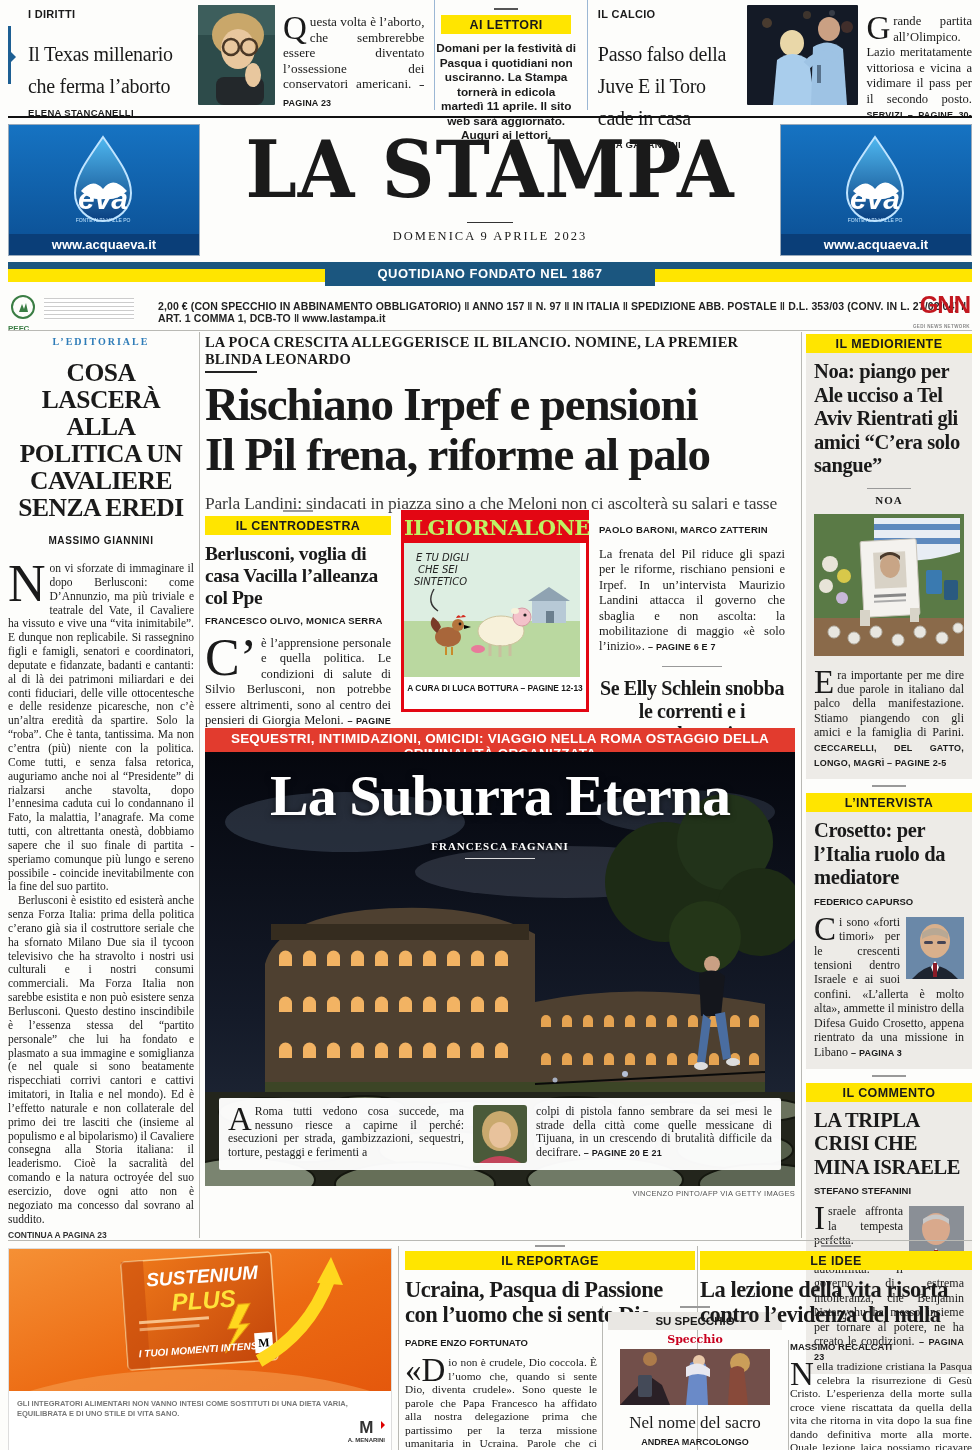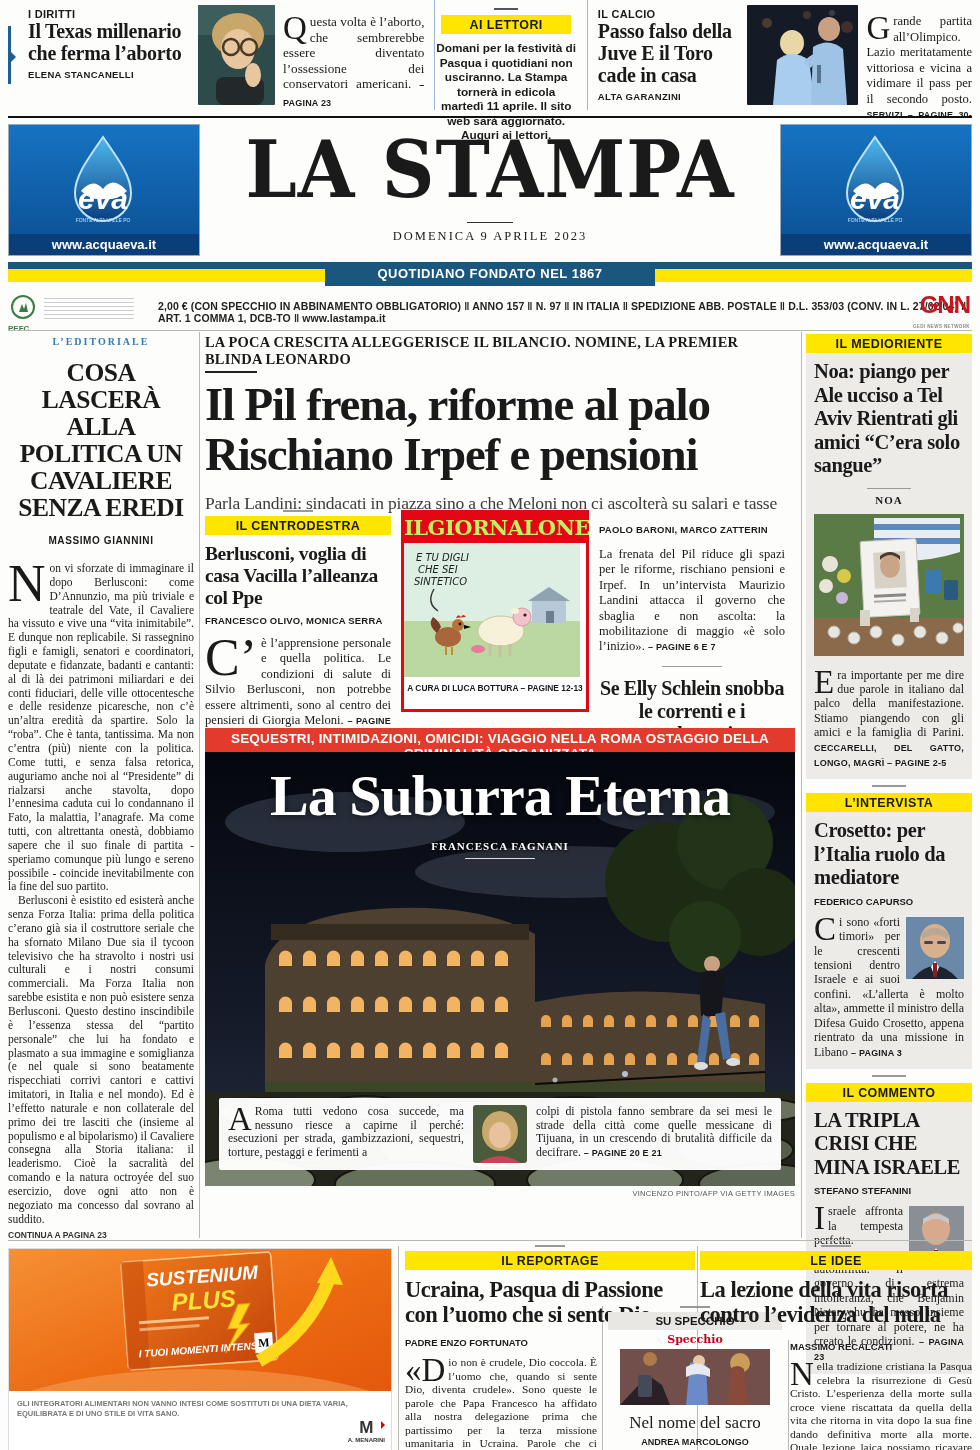--- a/index.html
+++ b/index.html
@@ -5,21 +5,21 @@
   html,body{margin:0;padding:0;background:#cfcfcf;}
   .page{position:relative;width:980px;height:1450px;margin:0 auto;background:#fdfdfb;overflow:hidden;
         font-family:"Liberation Serif","DejaVu Serif",serif;color:#1a1a1a;}
   .sans{font-family:"Liberation Sans","DejaVu Sans",sans-serif;}
   .hairline{position:absolute;background:#b9b9b4;}
   .vline{width:1px;} .hline{height:1px;}
 
   
   .top-strip{position:absolute;top:0;left:8px;width:964px;height:110px;display:flex;}
   .ts-kicker{font-family:"Liberation Sans",sans-serif;font-weight:bold;font-size:11px;letter-spacing:.3px;}
-  .ts-head{font-weight:bold;font-size:20px;line-height:22px;letter-spacing:-.3px;margin-top:0;}
+  .ts-head{font-weight:normal;font-size:20px;line-height:32px;letter-spacing:-.3px;margin-top:18px;}
   .ts-byline{font-family:"Liberation Sans",sans-serif;font-weight:bold;font-size:9.5px;margin-top:5px;letter-spacing:.3px;}
   .ts-col{padding-top:8px;}
   .blue-accent{position:absolute;left:0;top:26px;width:3px;height:58px;background:#1d5f93;}
   .blue-accent:after{content:"";position:absolute;left:3px;top:26px;border:5px solid transparent;border-left-color:#1d5f93;}
   .ts-photo{border-radius:1px;overflow:hidden;}
   .ts-excerpt{font-size:13.2px;line-height:15.5px;text-align:justify;padding-top:14px;}
   .yellow-label{background:#FFE500;font-family:"Liberation Sans",sans-serif;font-weight:bold;font-size:12.5px;
       text-align:center;padding:3px 0 2px;letter-spacing:.4px;}
   .ai-text{font-family:"Liberation Sans",sans-serif;font-weight:bold;font-size:11.8px;line-height:14.5px;text-align:center;margin-top:7px;}
   .dropcap::first-letter{float:left;font-size:33px;line-height:26px;padding:1px 3px 0 0;}
@@ -271,22 +271,22 @@
       <p class="dropcap-big">Non vi sforzate di immaginare il dopo Berlusconi: come D’Annunzio, ma più triviale e teatrale del Vate, il Cavaliere ha vissuto e vive una “vita inimitabile”. E dunque non replicabile. Si rassegnino figli e famigli, senatori e coordinatori, deputate e fidanzate, badanti e cantanti: al di là dei patrimoni miliardari e dei conti fiduciari, delle ville ottocentesche e delle residenze picaresche, non c’è un’altra eredità da spartire. Solo la “roba”. Che è tanta, tantissima. Ma non c’entra (più) niente con la politica. Come tutti, e senza falsa retorica, auguriamo anche noi al “Presidente” di rialzarsi anche stavolta, dopo l’ennesima caduta cui lo condannano il Fato, la malattia, l’anagrafe. Ma come tutti, con altrettanta onestà, dobbiamo sapere che il suo finale di partita - speriamo comunque più lungo e sereno possibile - coincide inevitabilmente con la fine del suo partito.</p>
       <p>Berlusconi è esistito ed esisterà anche senza Forza Italia: prima della politica c’erano già sia il costruttore seriale che ha sfornato Milano Due sia il tycoon televisivo che ha stravolto i nostri usi culturali e i nostri consumi commerciali. Ma Forza Italia non sarebbe esistita e non può esistere senza Berlusconi. Questo destino inscindibile è l’essenza stessa del “partito personale” che lui ha fondato e plasmato a sua immagine e somiglianza (e nel quale si sono beatamente rispecchiati corrivi cantori e cattivi imitatori, in Italia e nel mondo). Ed è l’effetto naturale e non collaterale del primo dei tre lasciti che (insieme al populismo e al bipolarismo) il Cavaliere consegna alla Storia italiana: il leaderismo. Cioè la sacralità del comando e la natura octroyée del suo esercizio, dove ogni atto non è negoziato ma concesso dal sovrano al suddito.</p>
     </div>
     <div class="continua">CONTINUA A PAGINA 23</div>
   </div>
   <div class="hairline vline" style="left:199px;top:332px;height:906px;"></div>
 
   <div class="mid-col">
     <div class="mid-kicker">LA POCA CRESCITA ALLEGGERISCE IL BILANCIO. NOMINE, LA PREMIER BLINDA LEONARDO</div>
     <div class="mid-head">
+      <div>Rischiano Irpef e pensioni</div>
       <div>Il Pil frena, riforme al palo</div>
-      <div>Rischiano Irpef e pensioni</div>
     </div>
     <div class="mid-sub">Parla Landini: sindacati in piazza sino a che Meloni non ci ascolterà su salari e tasse</div>
   </div>
 
   <div class="subcols">
     <div style="width:186px;">
       <div class="dash"></div>
       <div class="yellow-label">IL CENTRODESTRA</div>
       <div class="sc-head">Berlusconi, voglia di casa Vacilla l’alleanza col Ppe</div>
       <div class="sc-byline">FRANCESCO OLIVO, MONICA SERRA</div>

